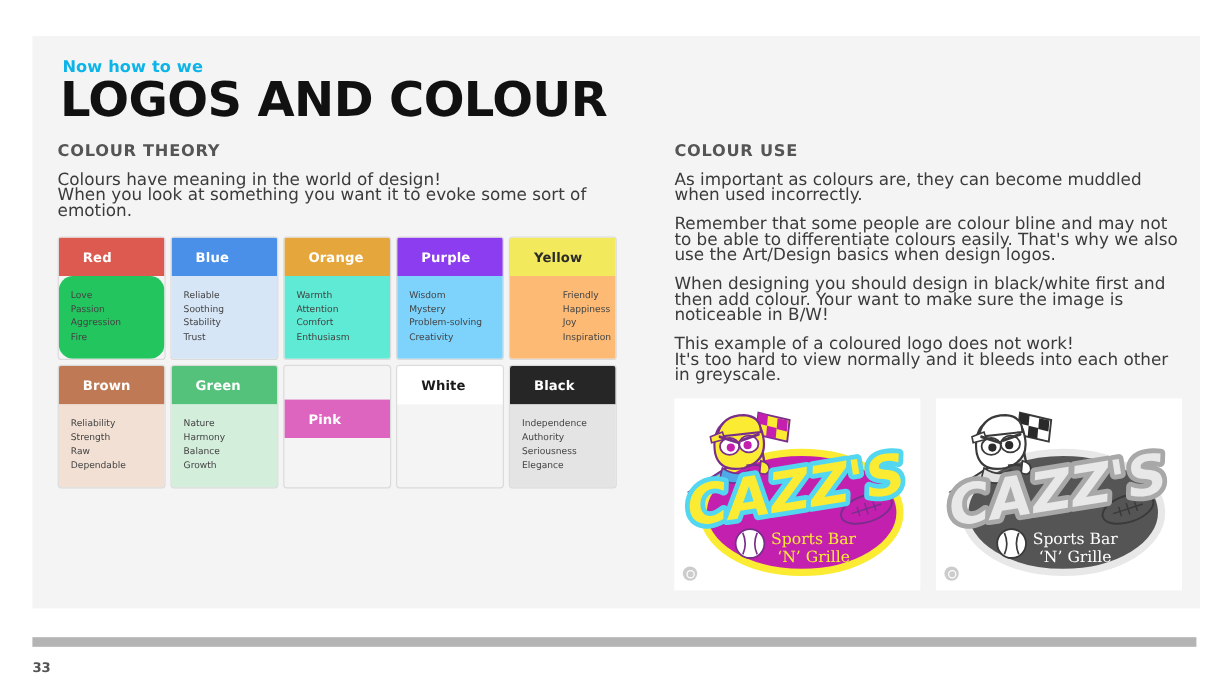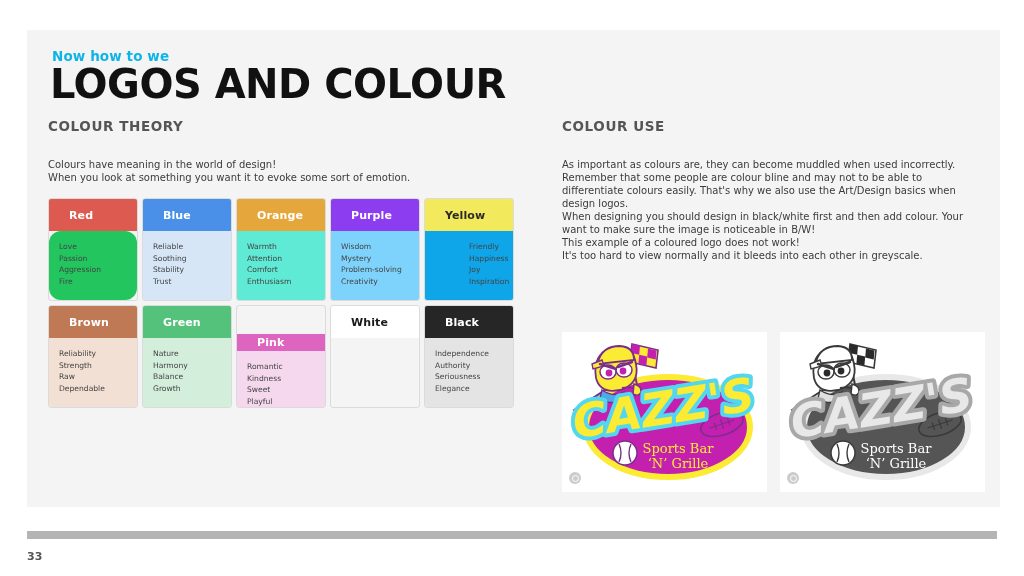--- a/index.html
+++ b/index.html
@@ -66,31 +66,31 @@
     top: 88px;
     width: 420px;
   }
 
   .section-head {
     font-size: 13.5px;
     font-weight: 700;
     letter-spacing: 0.6px;
     color: #555555;
     font-family: "DejaVu Sans", sans-serif;
-    margin-bottom: 24px;
+    margin-bottom: 10px;
   }
 
   .body-text {
-    font-size: 10px;
+    font-size: 14px;
     line-height: 13px;
     color: #3b3b3b;
     font-family: "DejaVu Sans", sans-serif;
   }
   .body-text p { margin: 0; }
-  .body-text p + p { }
+  .body-text p + p { margin-top: 11px; }
 
   
   .card-grid {
     margin-top: 14px;
     display: grid;
     grid-template-columns: repeat(5, 90px);
     grid-gap: 4px 4px;
     width: 470px;
   }
 
@@ -236,21 +236,21 @@
             <div class="card-head" style="background: rgb(139, 61, 239); color: rgb(255, 255, 255);">Purple</div>
             <ul class="card-body" style="background: #7dd3fc;">
               <li>Wisdom</li>
               <li>Mystery</li>
               <li>Problem-solving</li>
               <li>Creativity</li>
             </ul>
           </div>
           <div class="card">
             <div class="card-head" style="background: rgb(242, 233, 92); color: rgb(43, 43, 43);">Yellow</div>
-            <ul class="card-body" style="background: #0ea5e9; padding-left: 44px;">
+            <ul class="card-body" style="background: #fdba74; padding-left: 44px;">
               <li>Friendly</li>
               <li>Happiness</li>
               <li>Joy</li>
               <li>Inspiration</li>
             </ul>
           </div>
           <div class="card">
             <div class="card-head" style="background: rgb(191, 122, 85); color: rgb(255, 255, 255);">Brown</div>
             <ul class="card-body" style="background: rgb(242, 224, 212);">
               <li>Reliability</li>
@@ -263,26 +263,20 @@
             <div class="card-head" style="background: rgb(85, 194, 124); color: rgb(255, 255, 255);">Green</div>
             <ul class="card-body" style="background: rgb(212, 238, 220);">
               <li>Nature</li>
               <li>Harmony</li>
               <li>Balance</li>
               <li>Growth</li>
             </ul>
           </div>
           <div class="card">
             <div class="card-head" style="background: rgb(221, 100, 191); color: rgb(255, 255, 255); margin-top: 28px;">Pink</div>
-            <ul class="card-body" style="background: rgb(246, 216, 238);">
-              <li>Romantic</li>
-              <li>Kindness</li>
-              <li>Sweet</li>
-              <li>Playful</li>
-            </ul>
           </div>
           <div class="card">
             <div class="card-head" style="background: rgb(255, 255, 255); color: rgb(26, 26, 26);">White</div>
           </div>
           <div class="card">
             <div class="card-head" style="background: rgb(38, 38, 38); color: rgb(255, 255, 255);">Black</div>
             <ul class="card-body" style="background: rgb(228, 228, 228);">
               <li>Independence</li>
               <li>Authority</li>
               <li>Seriousness</li>

